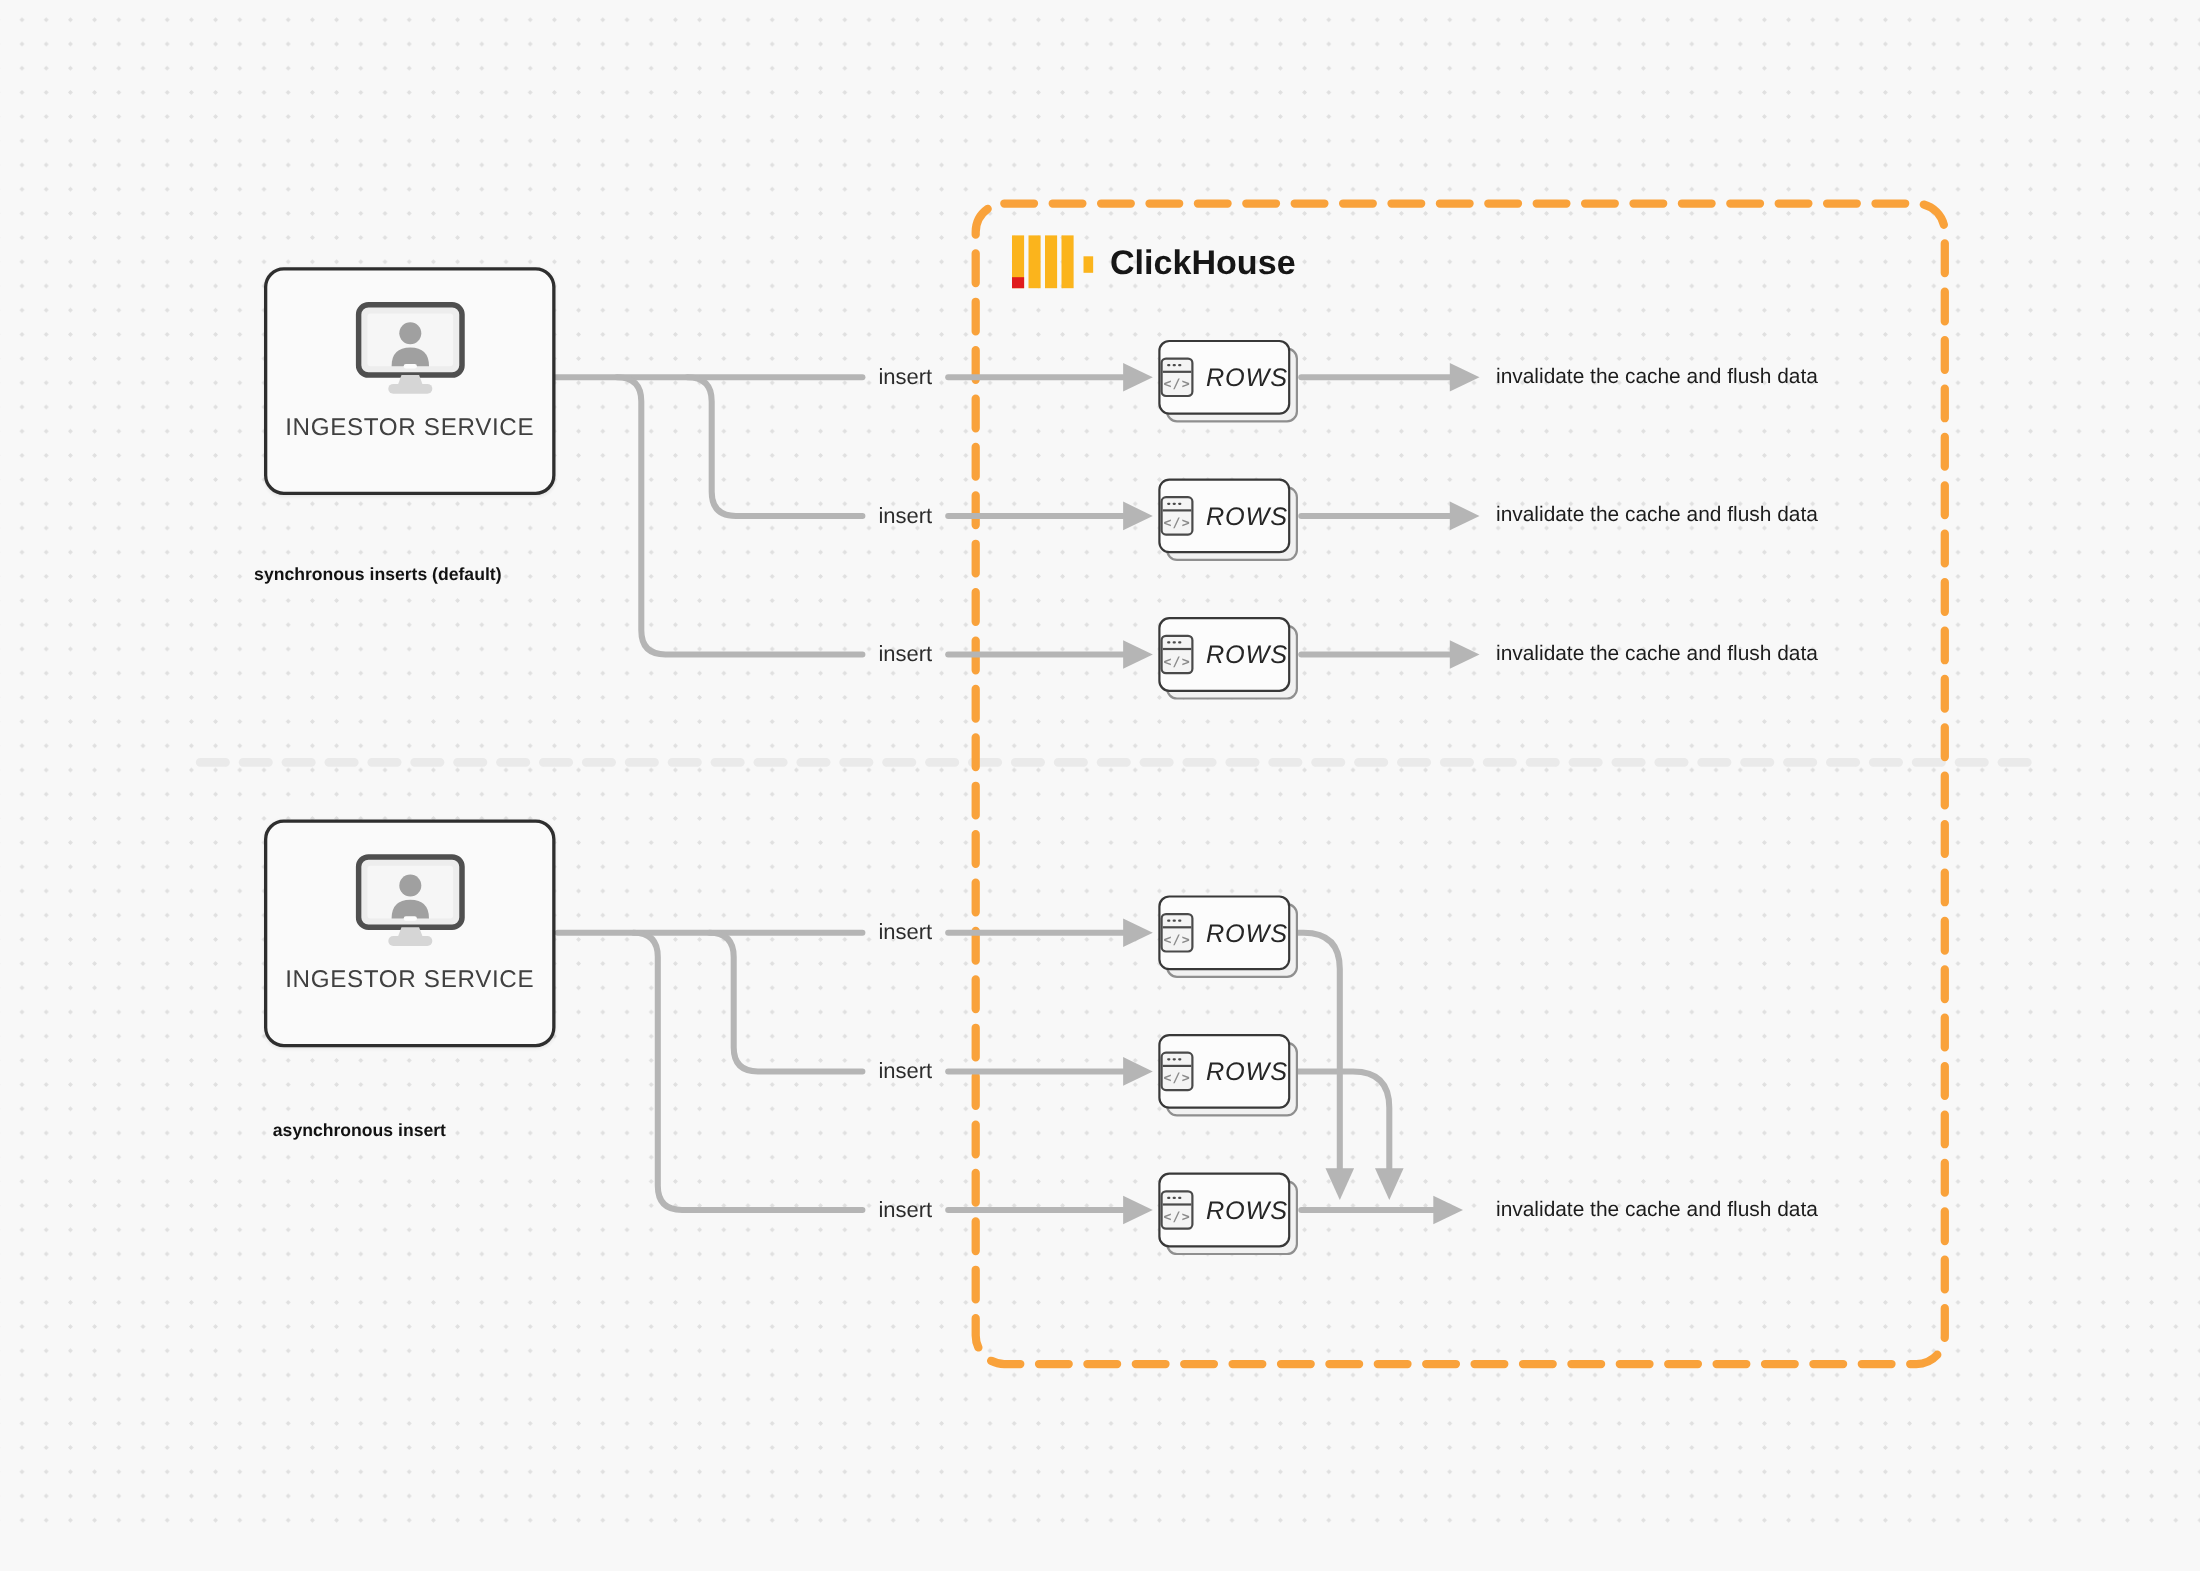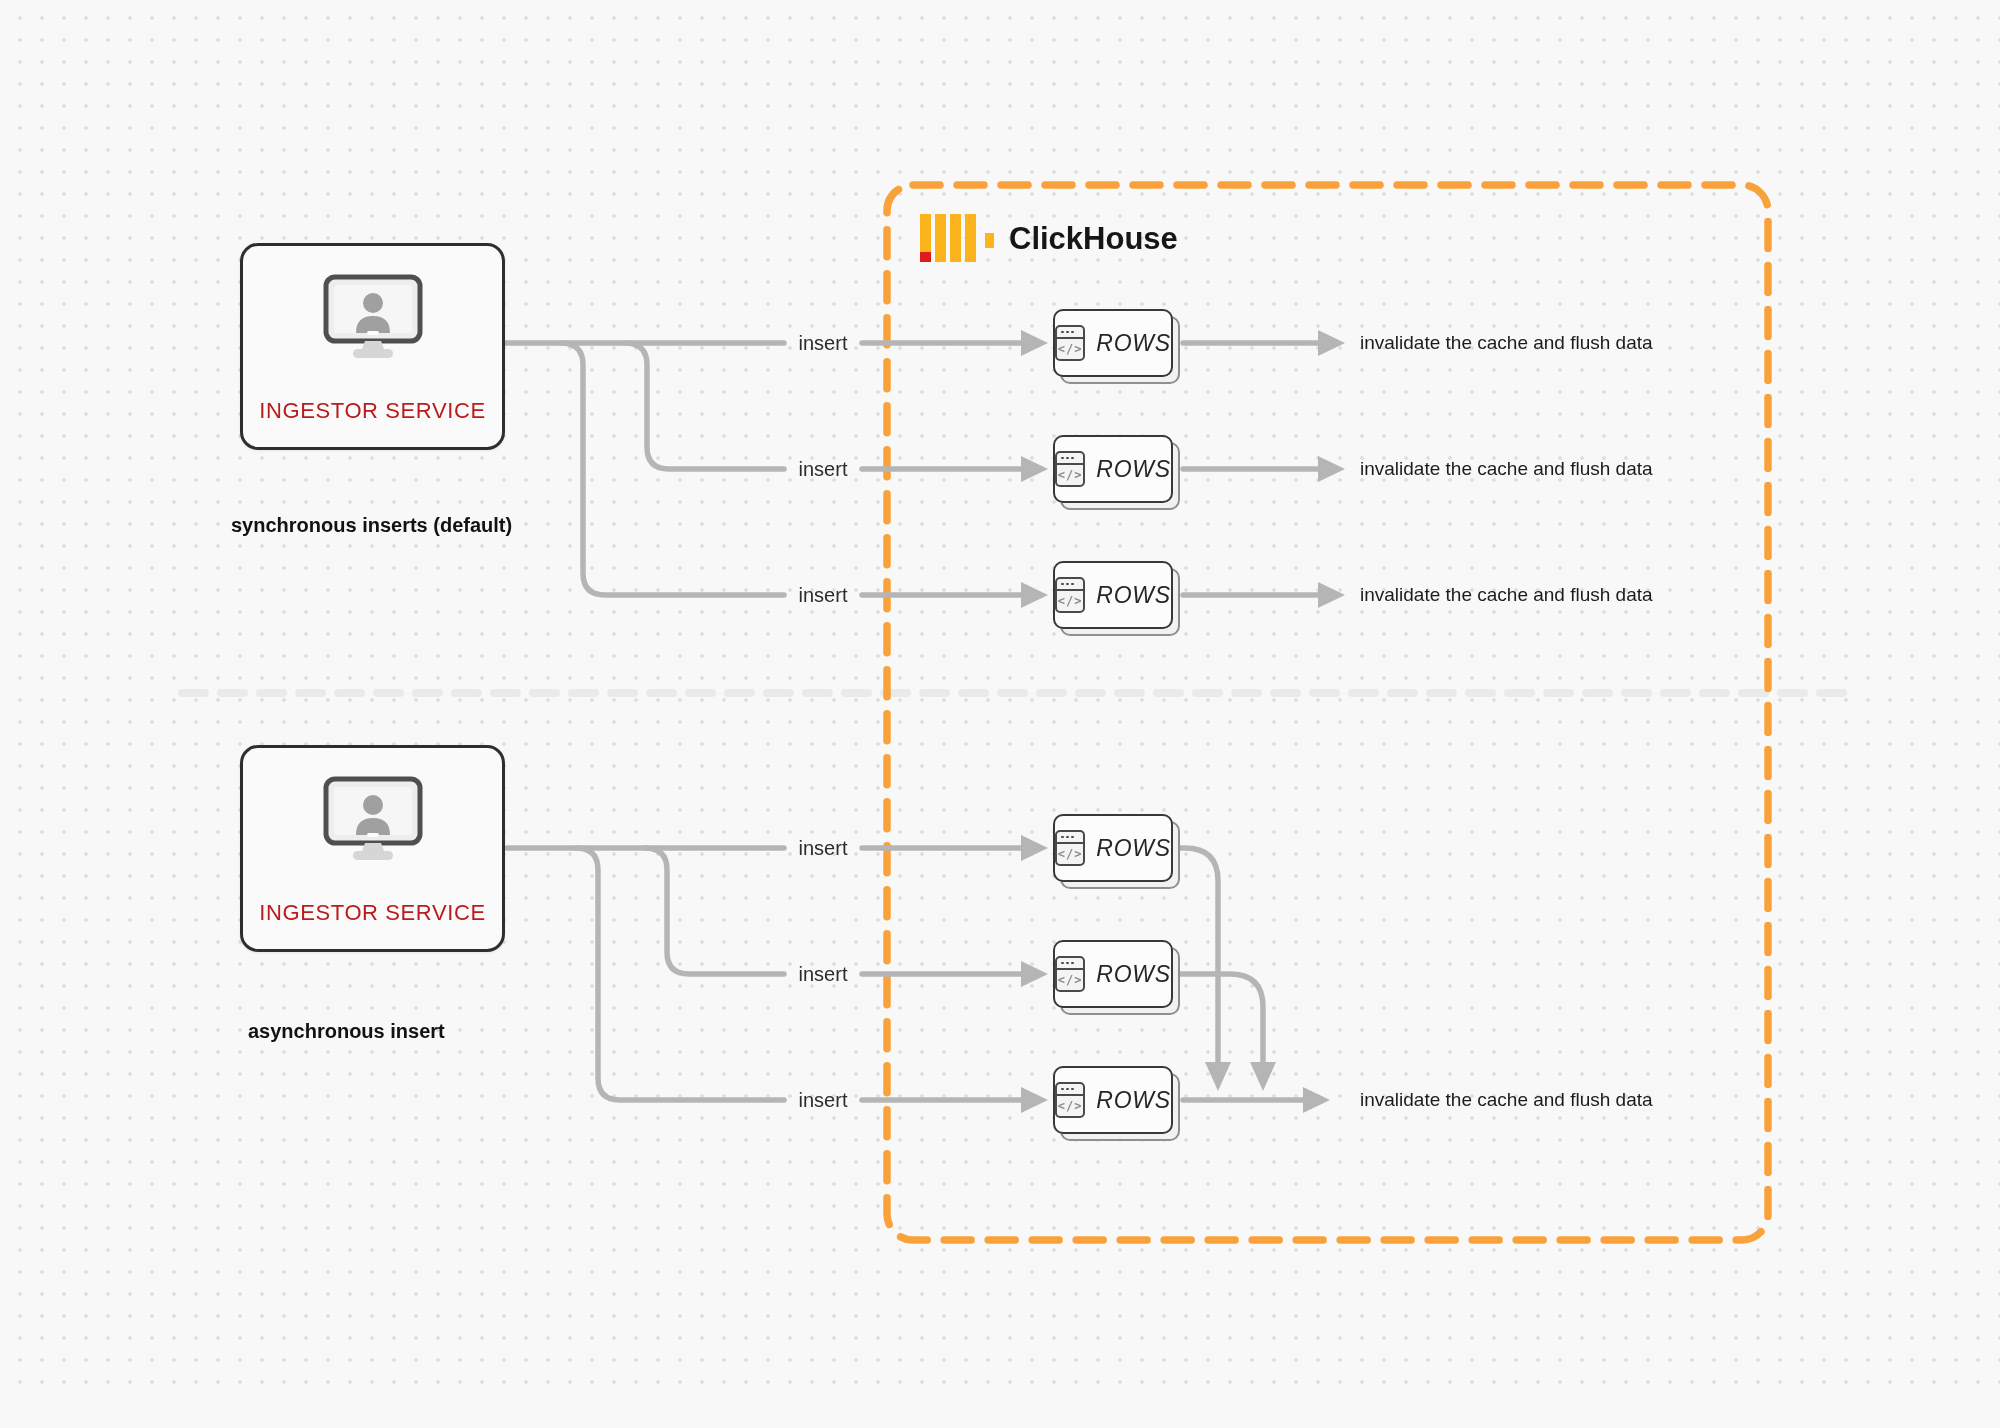--- a/index.html
+++ b/index.html
@@ -15,25 +15,25 @@
   svg.layer{position:absolute;left:0;top:0;}
 
   
   .ingestor-box{
     width:265px;height:207px;box-sizing:border-box;
     background:#fafafa;border:3.5px solid #2e2e2e;border-radius:18px;
     display:flex;flex-direction:column;align-items:center;
     padding-top:28px;box-shadow:0 1px 3px rgba(0,0,0,.07);
   }
   .ingestor-label{
-    margin-top:36px;font-size:22px;letter-spacing:.6px;color:#b91c1c;white-space:nowrap;
-  }
-
-  
-  .caption{font-size:20px;font-weight:700;color:#121212;white-space:nowrap;}
+    margin-top:13px;font-size:22px;letter-spacing:.6px;color:#404040;white-space:nowrap;
+  }
+
+  
+  .caption{font-size:16px;font-weight:700;color:#121212;white-space:nowrap;}
 
   
   .rows-card{width:127px;height:75px;}
   .card-back{
     position:absolute;left:7px;top:7px;width:120px;height:68px;box-sizing:border-box;
     background:#f1f1f1;border:2.5px solid #8f8f8f;border-radius:10px;
   }
   .card-front{
     position:absolute;left:0;top:0;width:120px;height:68px;box-sizing:border-box;
     background:#fcfcfc;border:2.5px solid #383838;border-radius:10px;

